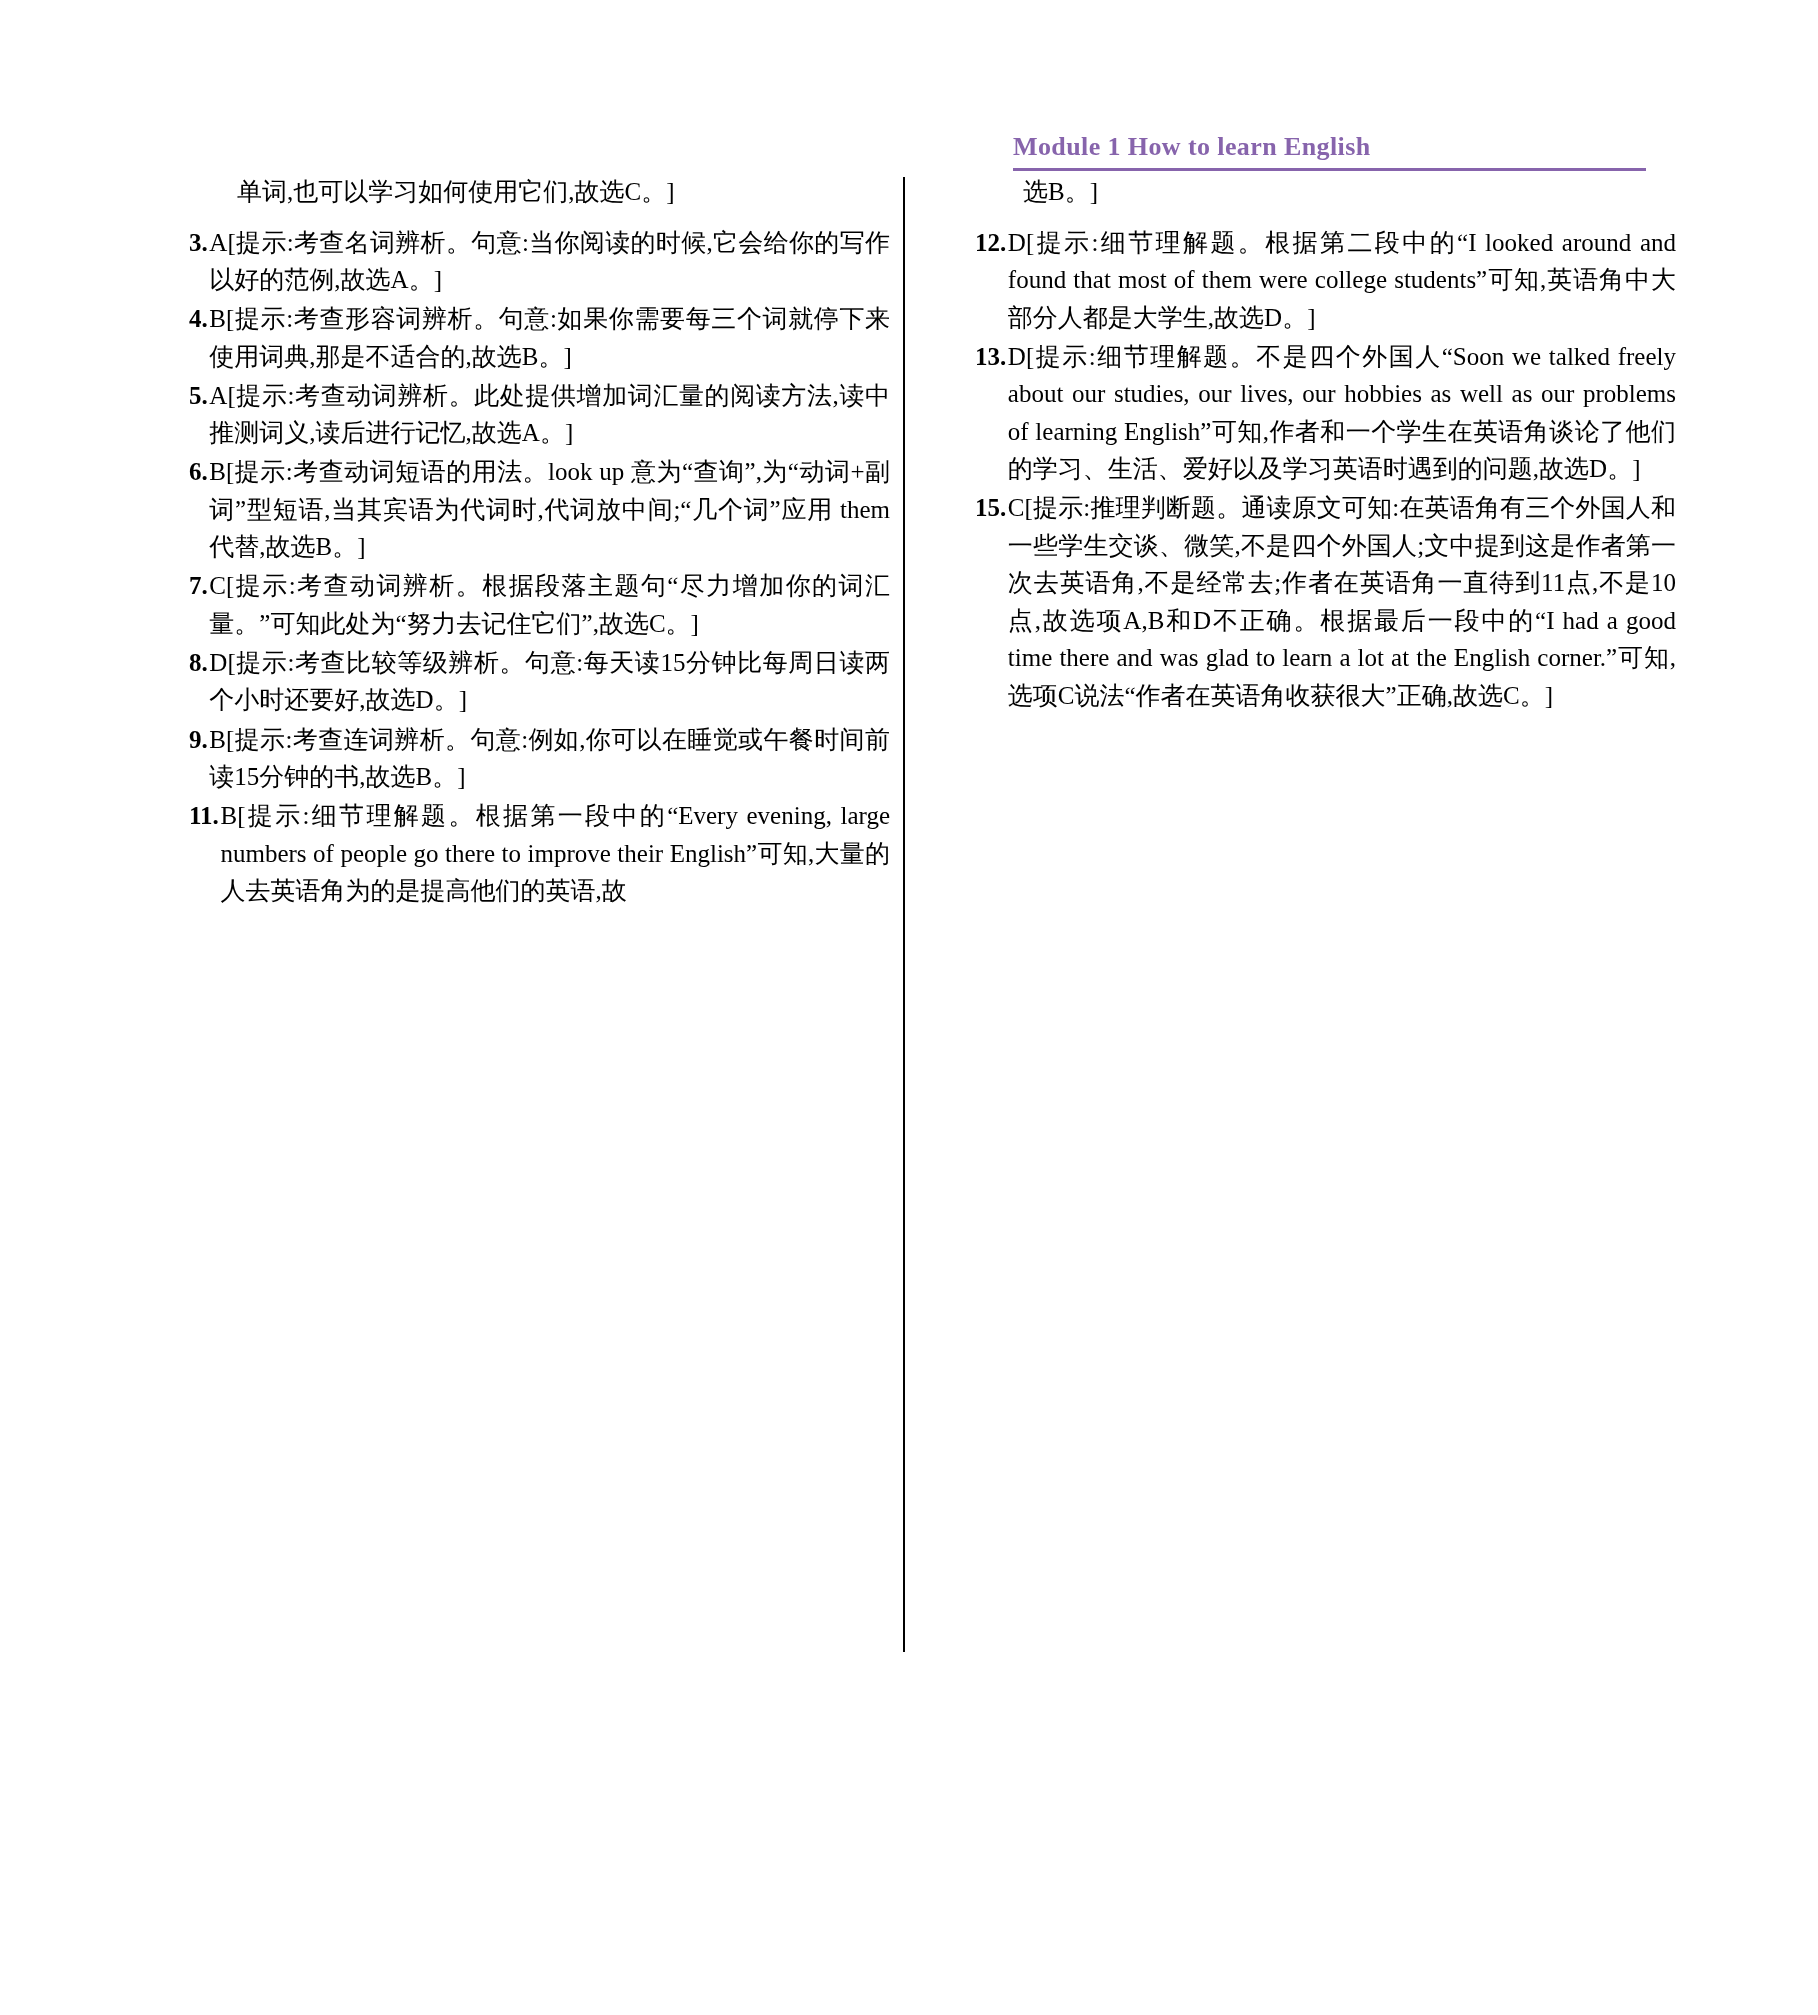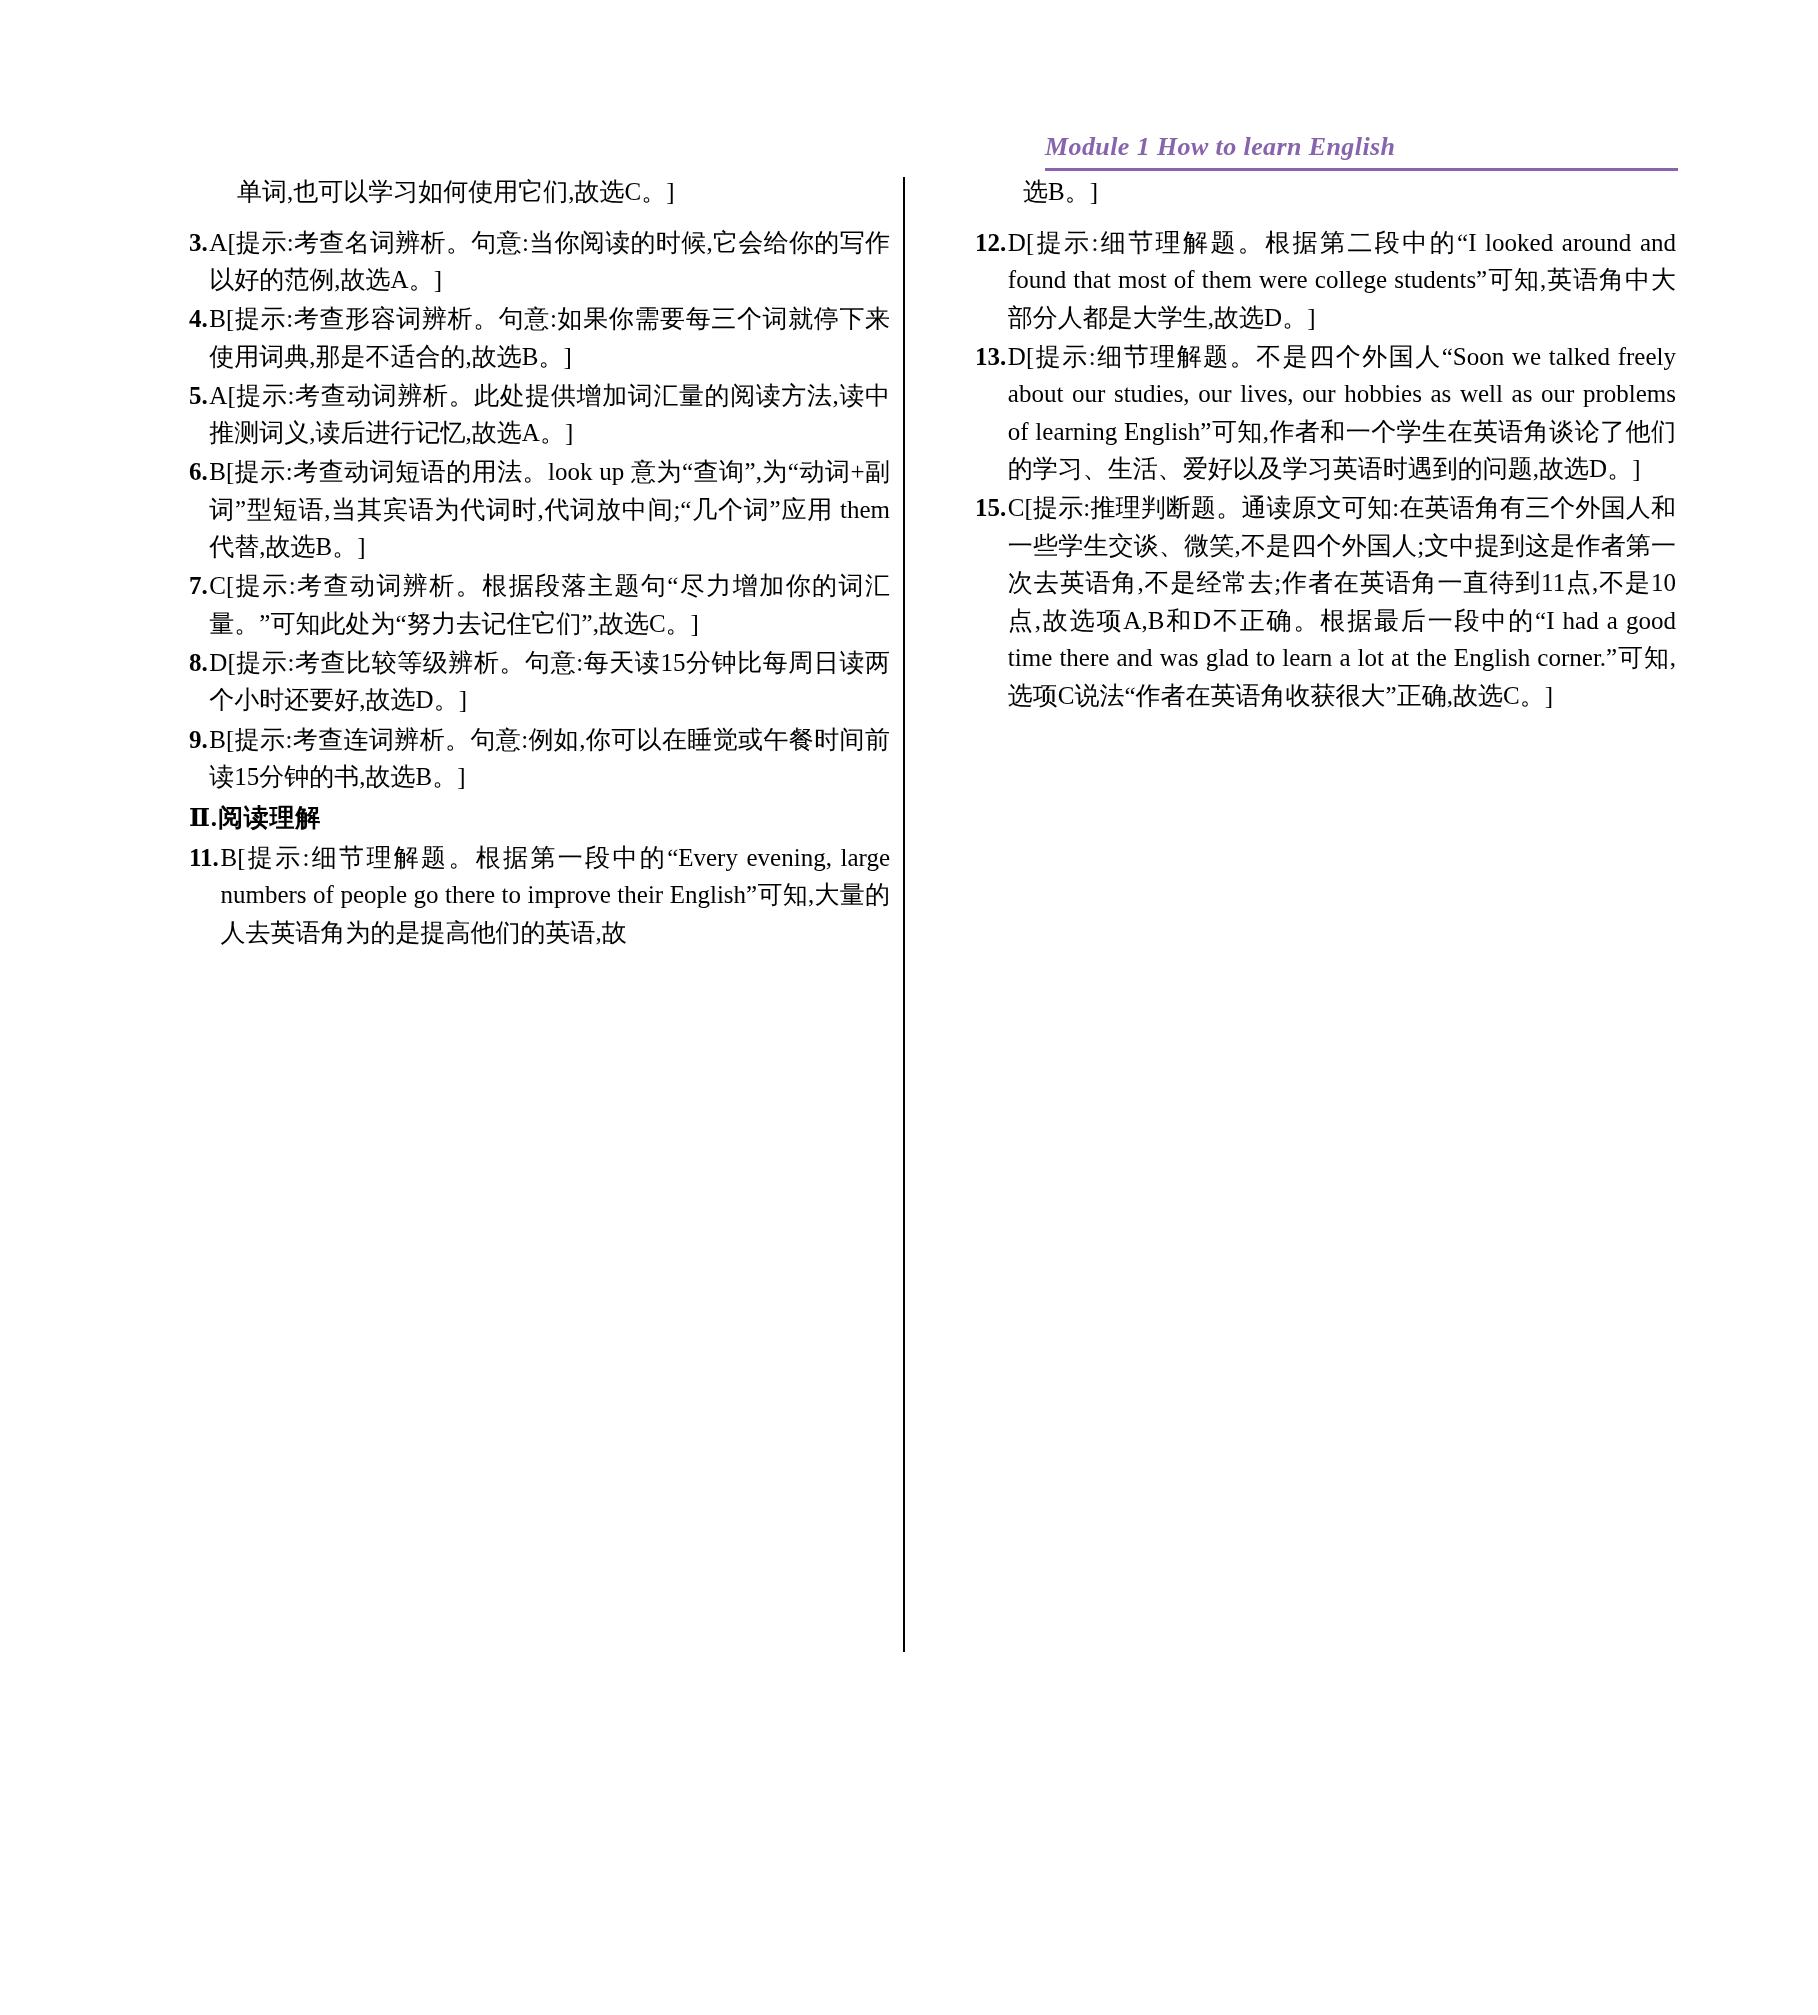--- a/index.html
+++ b/index.html
@@ -19,24 +19,23 @@
   .page {
     position: absolute;
     left: 0; top: 0;
     width: 1818px;
     height: 2532px;
   }
 
   
   .header-zone {
     position: absolute;
-    left: 1045px;
+    left: 1013px;
     top: 133px;
     width: 641px;
-    font-style: italic;
   }
   .header-title {
     font-family: "Liberation Serif", "DejaVu Serif", serif;
     font-weight: bold;
     font-size: 26px;
     line-height: 1.05;
     color: #8764ac;
     letter-spacing: 0.4px;
     white-space: nowrap;
   }
@@ -146,21 +145,20 @@
       <span class="ans-num">8.</span>
       <span class="ans-body"><span>D</span><span>[提示:考查比较等级辨析。句意:每天读15分钟比每周日读两个小时还要好,故选D。]</span></span>
     </div>
 
     <div class="ans">
       <span class="ans-num">9.</span>
       <span class="ans-body"><span>B</span><span>[提示:考查连词辨析。句意:例如,你可以在睡觉或午餐时间前读15分钟的书,故选B。]</span></span>
     </div>
 
 
-    <div class="section-head">Ⅱ.阅读理解</div>
 
     <div class="ans">
       <span class="ans-num">11.</span>
       <span class="ans-body"><span>B</span><span>[提示:细节理解题。根据第一段中的“Every evening, large numbers of people go there to improve their English”可知,大量的人去英语角为的是提高他们的英语,故</span></span>
     </div>
 
   </div>
 
   <div class="col col-right">
 

